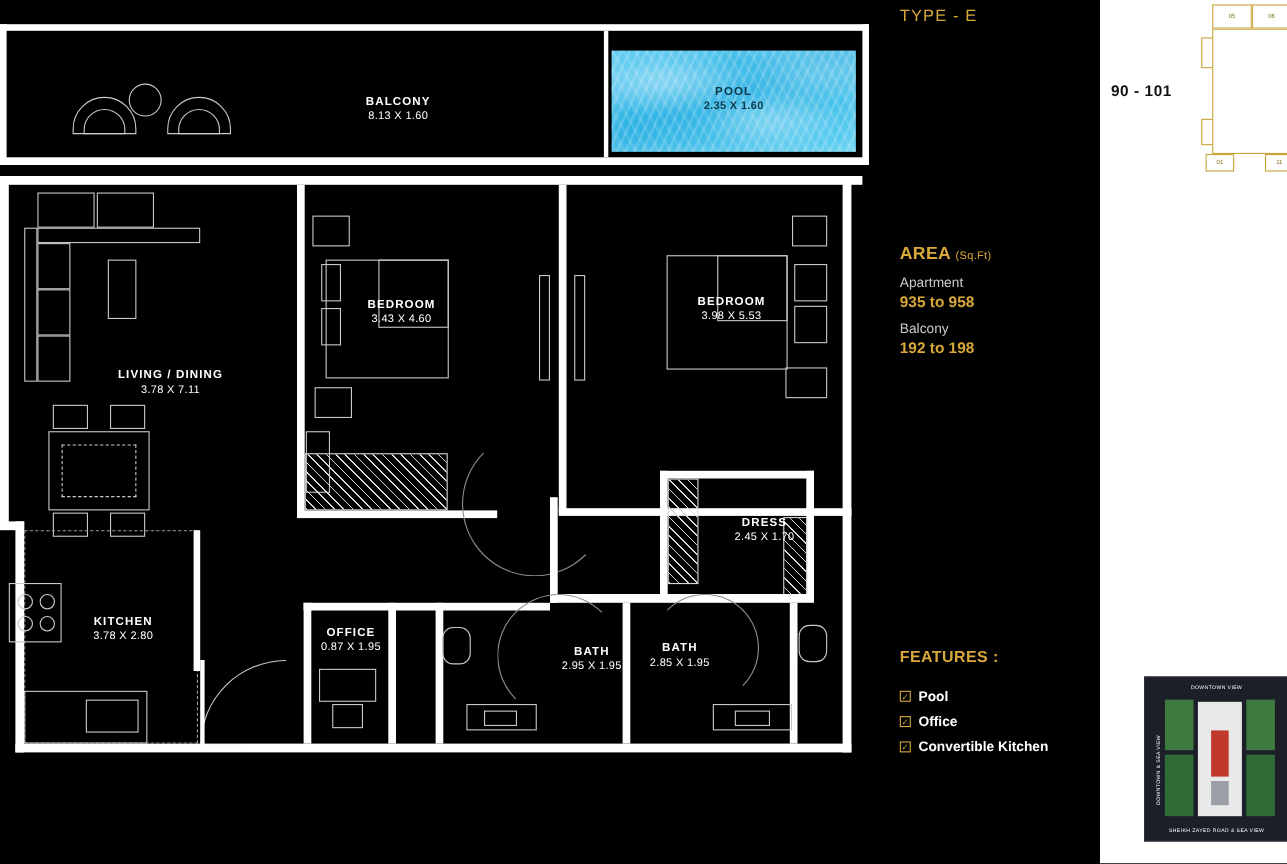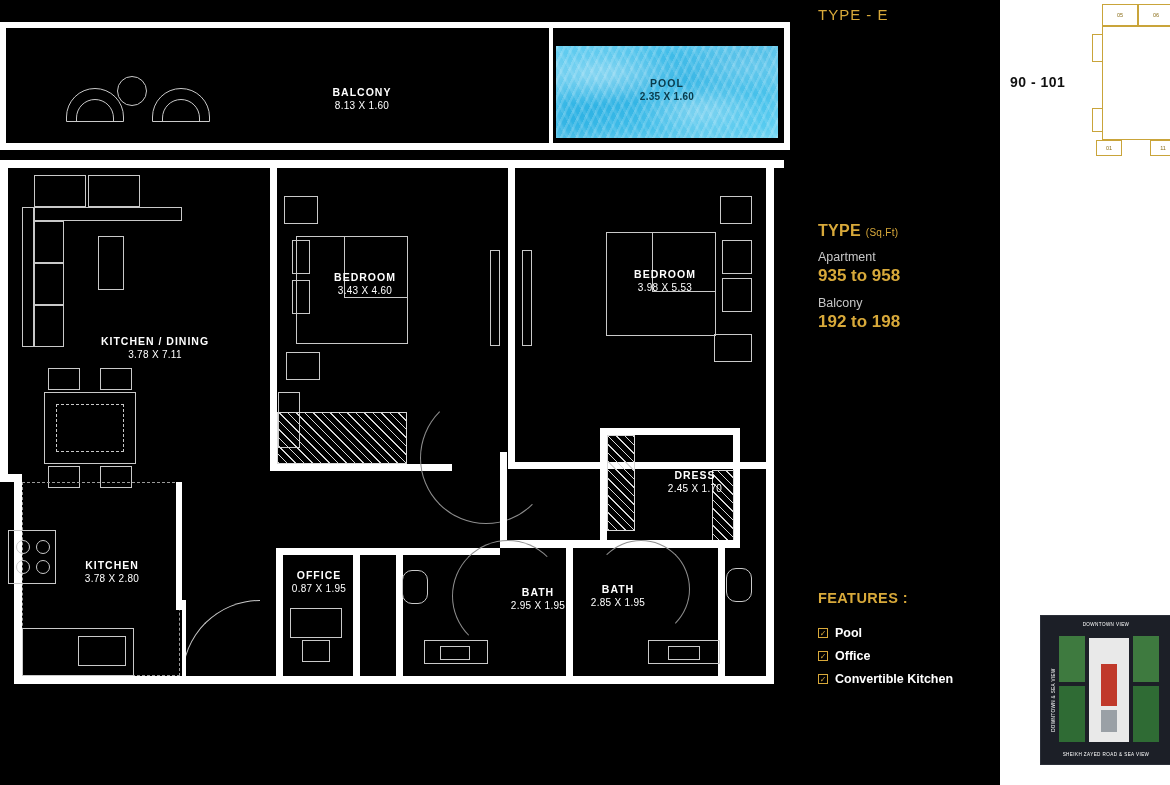--- a/index.html
+++ b/index.html
@@ -36,21 +36,21 @@
   .arcmask{position:absolute;background:#000;}
 
   
   .side{position:absolute;left:1000px;top:0;width:170px;height:785px;background:#fff;}
   .typetitle{position:absolute;left:818px;top:6px;color:#d8a93a;font-size:15px;letter-spacing:1px;}
   .areaBlock{position:absolute;left:818px;top:222px;width:175px;}
   .areaTitle{color:#d8a93a;font-size:16px;font-weight:700;letter-spacing:.3px;}
   .areaTitle small{font-size:10px;font-weight:400;}
   .areaRow{margin-top:10px;}
   .areaRow .k{color:#c7c7c7;font-size:12.5px;}
-  .areaRow .v{color:#d8a93a;font-size:17px;font-weight:700;margin-top:2px;}
+  .areaRow .v{color:#d8a93a;font-size:14px;font-weight:700;margin-top:2px;}
   .featTitle{position:absolute;left:818px;top:590px;color:#d8a93a;font-size:14.5px;font-weight:700;letter-spacing:.4px;}
   .featList{position:absolute;left:818px;top:626px;}
   .featItem{display:flex;align-items:center;gap:7px;margin-bottom:9px;}
   .chk{width:10px;height:10px;border:1px solid #d8a93a;color:#d8a93a;font-size:8px;line-height:9px;text-align:center;box-sizing:border-box;}
   .featLabel{color:#ffffff;font-size:12.5px;font-weight:700;}
 
   
   .keyplan{position:absolute;left:1088px;top:0;width:82px;height:158px;background:#fff;}
   .kp-cell{position:absolute;border:1px solid #c9a43a;box-sizing:border-box;color:#8a6d18;font-size:5.5px;display:flex;align-items:center;justify-content:center;background:#fff;}
   .kp-cell.hi{background:#e8b824;color:#3a2d00;font-weight:700;}
@@ -111,21 +111,21 @@
     <div class="thin" style="left:34px;top:175px;width:52px;height:32px;"></div>
     <div class="thin" style="left:88px;top:175px;width:52px;height:32px;"></div>
     <div class="thin" style="left:34px;top:207px;width:148px;height:14px;"></div>
     <div class="thin" style="left:34px;top:221px;width:30px;height:42px;"></div>
     <div class="thin" style="left:34px;top:263px;width:30px;height:42px;"></div>
     <div class="thin" style="left:34px;top:305px;width:30px;height:42px;"></div>
     <div class="thin" style="left:22px;top:207px;width:12px;height:140px;"></div>
     <div class="thin" style="left:98px;top:236px;width:26px;height:54px;"></div>
 
     <div class="lbl" style="left:60px;top:334px;width:190px;">
-      <span class="t">KITCHEN / DINING</span>
+      <span class="t">LIVING / DINING</span>
       <span class="n">3.78 X 7.11</span>
     </div>
 
     <div class="thin" style="left:44px;top:392px;width:92px;height:72px;"></div>
     <div class="thin" style="left:56px;top:404px;width:68px;height:48px;border-style:dashed;"></div>
     <div class="thin" style="left:48px;top:368px;width:32px;height:22px;"></div>
     <div class="thin" style="left:100px;top:368px;width:32px;height:22px;"></div>
     <div class="thin" style="left:48px;top:466px;width:32px;height:22px;"></div>
     <div class="thin" style="left:100px;top:466px;width:32px;height:22px;"></div>
 
@@ -222,21 +222,21 @@
 
     <div class="arc" style="left:452px;top:540px;width:110px;height:110px;border-color:#8e8e8e;border-bottom-color:transparent;border-right-color:transparent;"></div>
     <div class="arc" style="left:592px;top:540px;width:96px;height:96px;border-color:#8e8e8e;border-bottom-color:transparent;border-left-color:transparent;"></div>
     <div class="arcmask" style="left:404px;top:556px;width:330px;height:0px;"></div>
   </div>
 
   <div class="typetitle">TYPE - E</div>
 
   <div class="areaBlock">
     <div class="areaTitle">
-      <span>TYPE</span>
+      <span>AREA</span>
       <small>(Sq.Ft)</small>
     </div>
     <div class="areaRow">
       <div class="k">Apartment</div>
       <div class="v">935  to 958</div>
     </div>
     <div class="areaRow">
       <div class="k">Balcony</div>
       <div class="v">192 to 198</div>
     </div>

